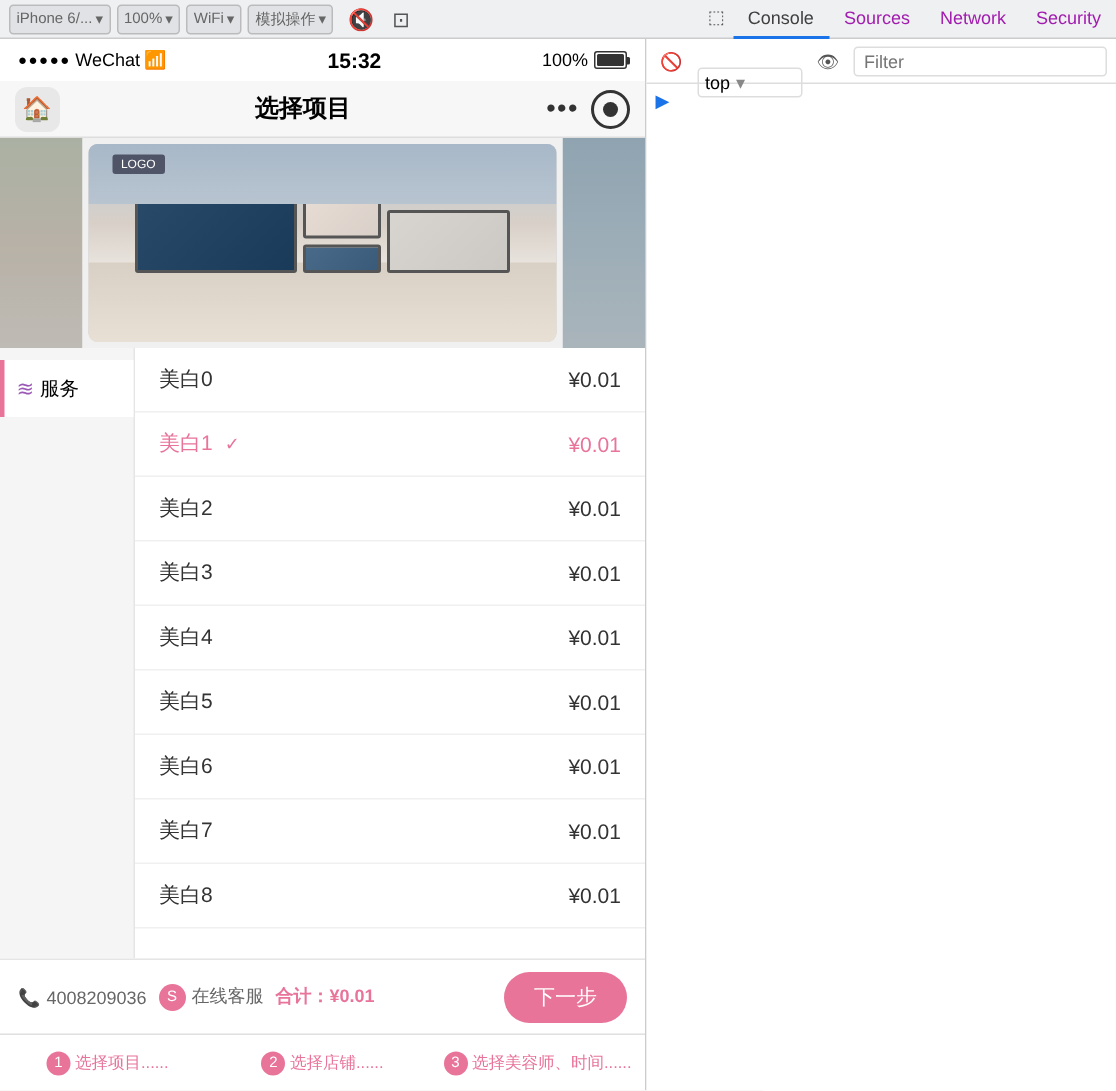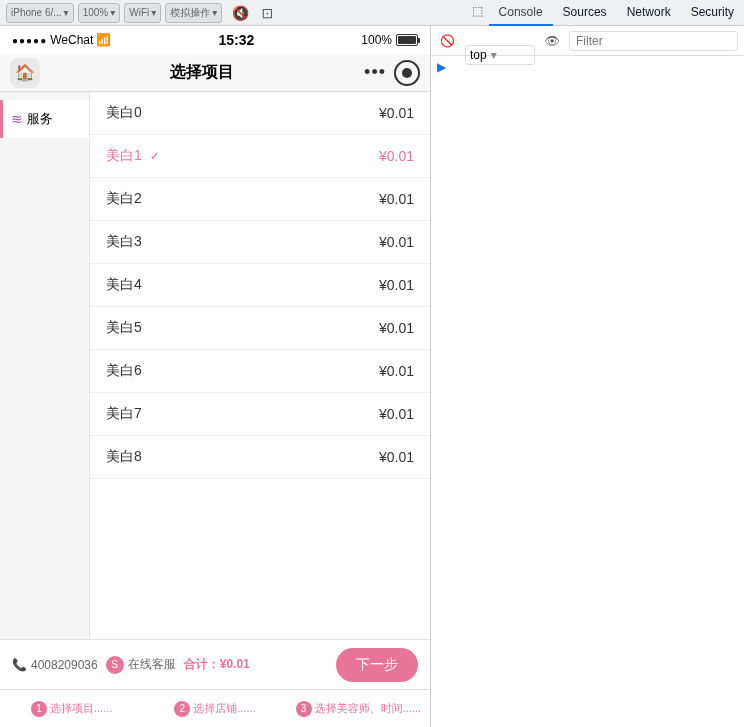--- a/index.html
+++ b/index.html
@@ -47,21 +47,21 @@
       display: flex;
       align-items: stretch;
       height: 26px;
     }
     .devtools-tab {
       padding: 0 10px;
       font-size: 12px;
       display: flex;
       align-items: center;
       cursor: pointer;
-      color: #0f172a;
+      color: #a21caf;
       border-bottom: 2px solid transparent;
     }
     .toolbar-icons {
       display: flex;
       align-items: center;
       padding: 0 4px;
       gap: 4px;
     }
     .toolbar-icon-btn {
       width: 22px;
@@ -505,20 +505,48 @@
       <div class="nav-home-btn">🏠</div>
       <div class="nav-title">选择项目</div>
       <div class="nav-more">
         <span class="nav-dots">•••</span>
         <div class="nav-record">
           <div class="nav-record-inner"></div>
         </div>
       </div>
     </div>
 
+    <div class="carousel-section">
+
+      <div class="carousel-side">
+        <div style="width:100%;height:100%;background:linear-gradient(180deg,#c8d0c0 0%,#d8d0c4 50%,#e0dcd4 100%);"></div>
+      </div>
+
+      <div class="carousel-main">
+        <div class="store-scene">
+          <div class="store-floor"></div>
+          <div class="store-displays">
+            <div class="display-screen large"></div>
+            <div style="display:flex;flex-direction:column;gap:4px;flex:1;height:90%;justify-content:flex-end;">
+              <div class="display-screen medium" style="height:60%;flex:none;background:linear-gradient(135deg,#e8ddd4,#d8cfc8);"></div>
+              <div class="display-screen medium" style="height:35%;flex:none;background:linear-gradient(135deg,#4a6a8a,#3a5a7a);"></div>
+            </div>
+            <div class="display-screen small" style="background:linear-gradient(135deg,#d8d4d0,#ccc8c4);flex:1.5;height:70%;"></div>
+          </div>
+
+          <div style="position:absolute;top:0;left:0;right:0;height:30%;background:linear-gradient(180deg,#a8b8c8 0%,#b8c4d0 100%);"></div>
+
+          <div style="position:absolute;top:5%;left:5%;background:rgba(40,40,60,0.7);color:#fff;font-size:8px;padding:2px 6px;border-radius:2px;">LOGO</div>
+        </div>
+      </div>
+
+      <div class="carousel-side">
+        <div style="width:100%;height:100%;background:linear-gradient(180deg,#a8c0d0 0%,#b8ccd8 50%,#c8d4dc 100%);"></div>
+      </div>
+    </div>
 
     <div class="content-area">
 
       <div class="sidebar">
         <div class="sidebar-item active">
           <span class="sidebar-icon">≋</span>
           <span>服务</span>
         </div>
       </div>
 

